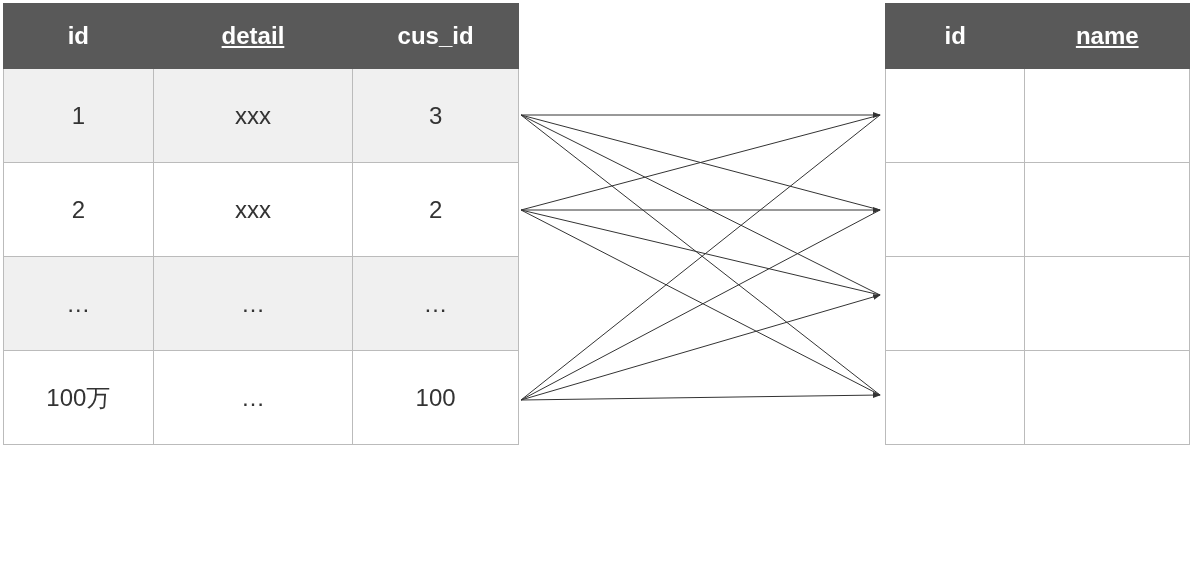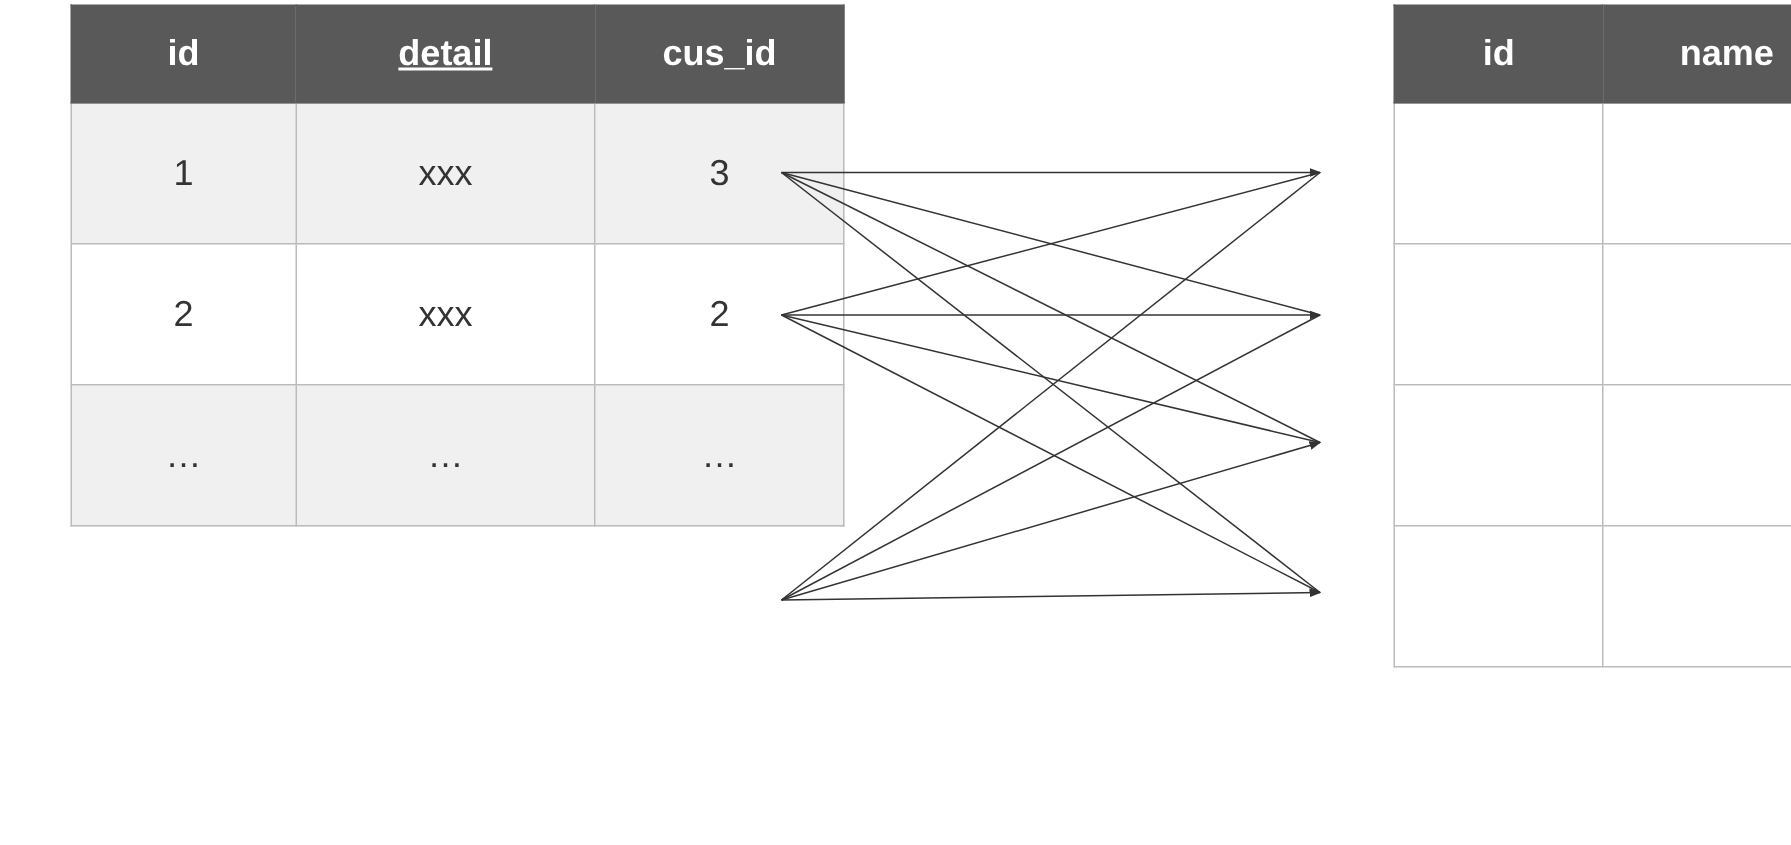--- a/index.html
+++ b/index.html
@@ -15,21 +15,20 @@
       position: relative;
     }
     .container {
       position: relative;
       width: 100%;
       height: 100%;
     }
     .table {
       position: absolute;
       border-collapse: collapse;
-      margin-left: 44px;
     }
     .table-left {
       left: 3px;
       top: 3px;
       width: 516px;
     }
     .table-right {
       left: 885px;
       top: 3px;
       width: 305px;
@@ -60,21 +59,21 @@
     .table-left .header-row th {
       background: #595959;
     }
     .table-right tr td {
       background: #fff;
     }
     .table-left th:nth-child(1) { width: 150px; }
     .table-left th:nth-child(2) { width: 200px; text-decoration: underline; }
     .table-left th:nth-child(3) { width: 166px; }
     .table-right th:nth-child(1) { width: 140px; }
-    .table-right th:nth-child(2) { width: 165px; }
+    .table-right th:nth-child(2) { width: 165px; text-decoration: underline; }
     .svg-lines {
       position: absolute;
       top: 0;
       left: 0;
       pointer-events: none;
     }
   </style>
 </head>
 <body>
 
@@ -93,20 +92,25 @@
     </tr>
     <tr>
       <td>2</td>
       <td>xxx</td>
       <td>2</td>
     </tr>
     <tr>
       <td>…</td>
       <td>…</td>
       <td>…</td>
+    </tr>
+    <tr>
+      <td>100万</td>
+      <td>…</td>
+      <td>100</td>
     </tr>
   </tbody>
     </table>
 
   <table class="table table-right">
     <tbody>
         <tr class="header-row">
       <th>id</th>
       <th>name</th>
     </tr>

